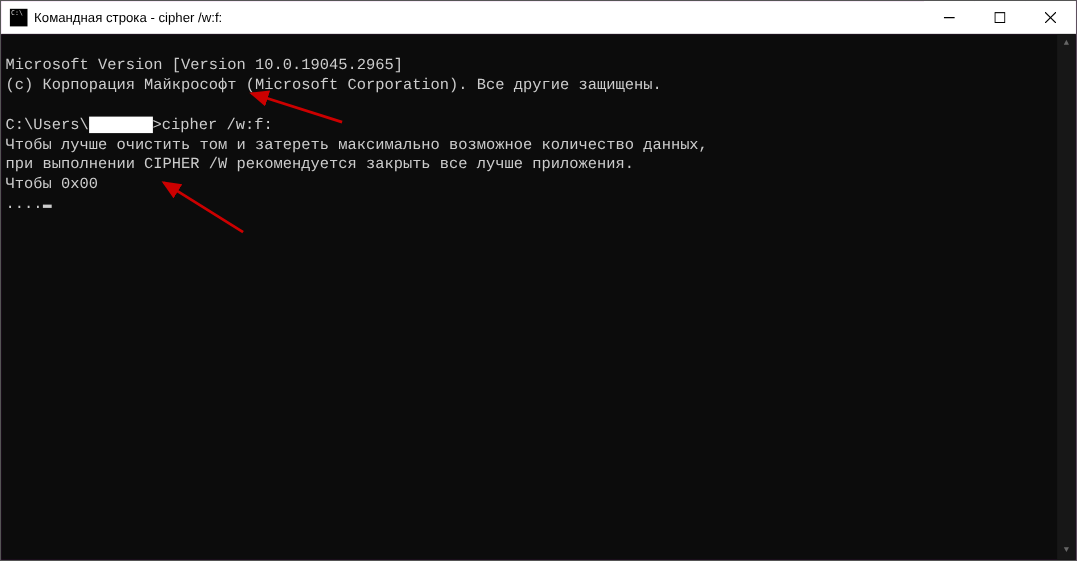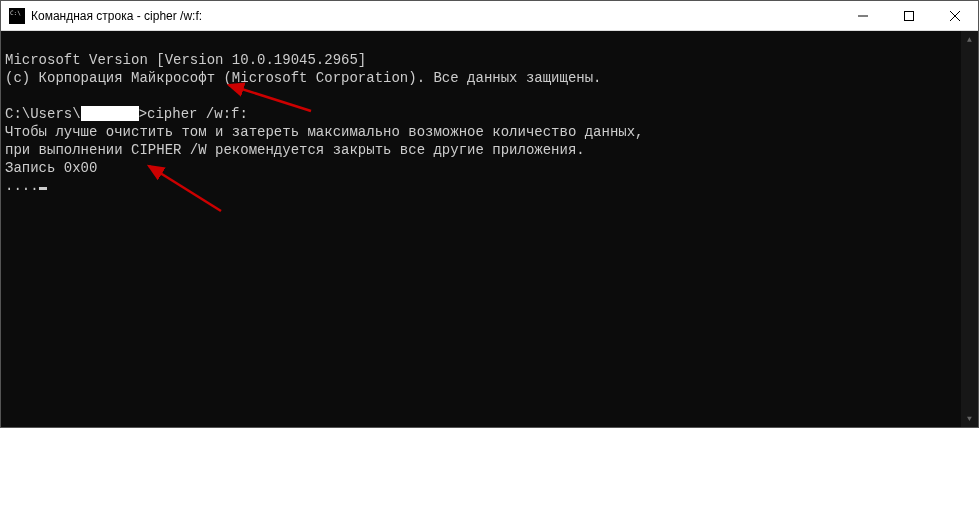--- a/index.html
+++ b/index.html
@@ -10,21 +10,21 @@
     body {
       font-family: "Segoe UI", Tahoma, sans-serif;
       background: #fff;
       width: 979px;
       height: 510px;
       overflow: hidden;
       position: relative;
     }
     .window {
       width: 979px;
-      height: 428px;
+      height: 510px;
       border: 1px solid #555;
       display: flex;
       flex-direction: column;
       background: #a21caf;
     }
     .titlebar {
       height: 30px;
       background: #fff;
       display: flex;
       align-items: center;
@@ -159,26 +159,26 @@
             <line x1="0" y1="0" x2="10" y2="10" stroke="#000" stroke-width="1"></line>
             <line x1="10" y1="0" x2="0" y2="10" stroke="#000" stroke-width="1"></line>
           </svg>
       </div>
     </div>
   </div>
 
   <div class="terminal-area">
     <div class="terminal-content">
 <span>Microsoft Version [Version 10.0.19045.2965]</span>
-<span>(c) Корпорация Майкрософт (Microsoft Corporation). Все данных защищены.</span>
+<span>(c) Корпорация Майкрософт (Microsoft Corporation). Все другие защищены.</span>
 
 <span>C:\Users\</span><span class="redacted"></span><span>&gt;cipher /w:f:</span>
 <span>Чтобы лучше очистить том и затереть максимально возможное количество данных,</span>
-<span>при выполнении CIPHER /W рекомендуется закрыть все другие приложения.</span>
-<span>Запись 0x00</span>
+<span>при выполнении CIPHER /W рекомендуется закрыть все лучше приложения.</span>
+<span>Чтобы 0x00</span>
 <span>....</span><span class="cursor-block"></span>
 </div>
 
     <div class="scrollbar">
       <div class="scrollbar-arrow up">▲</div>
       <div class="scrollbar-arrow down">▼</div>
     </div>
 
     <div class="arrow-annotation" style="left:220px; top:50px;">
       <svg width="100" height="40">

